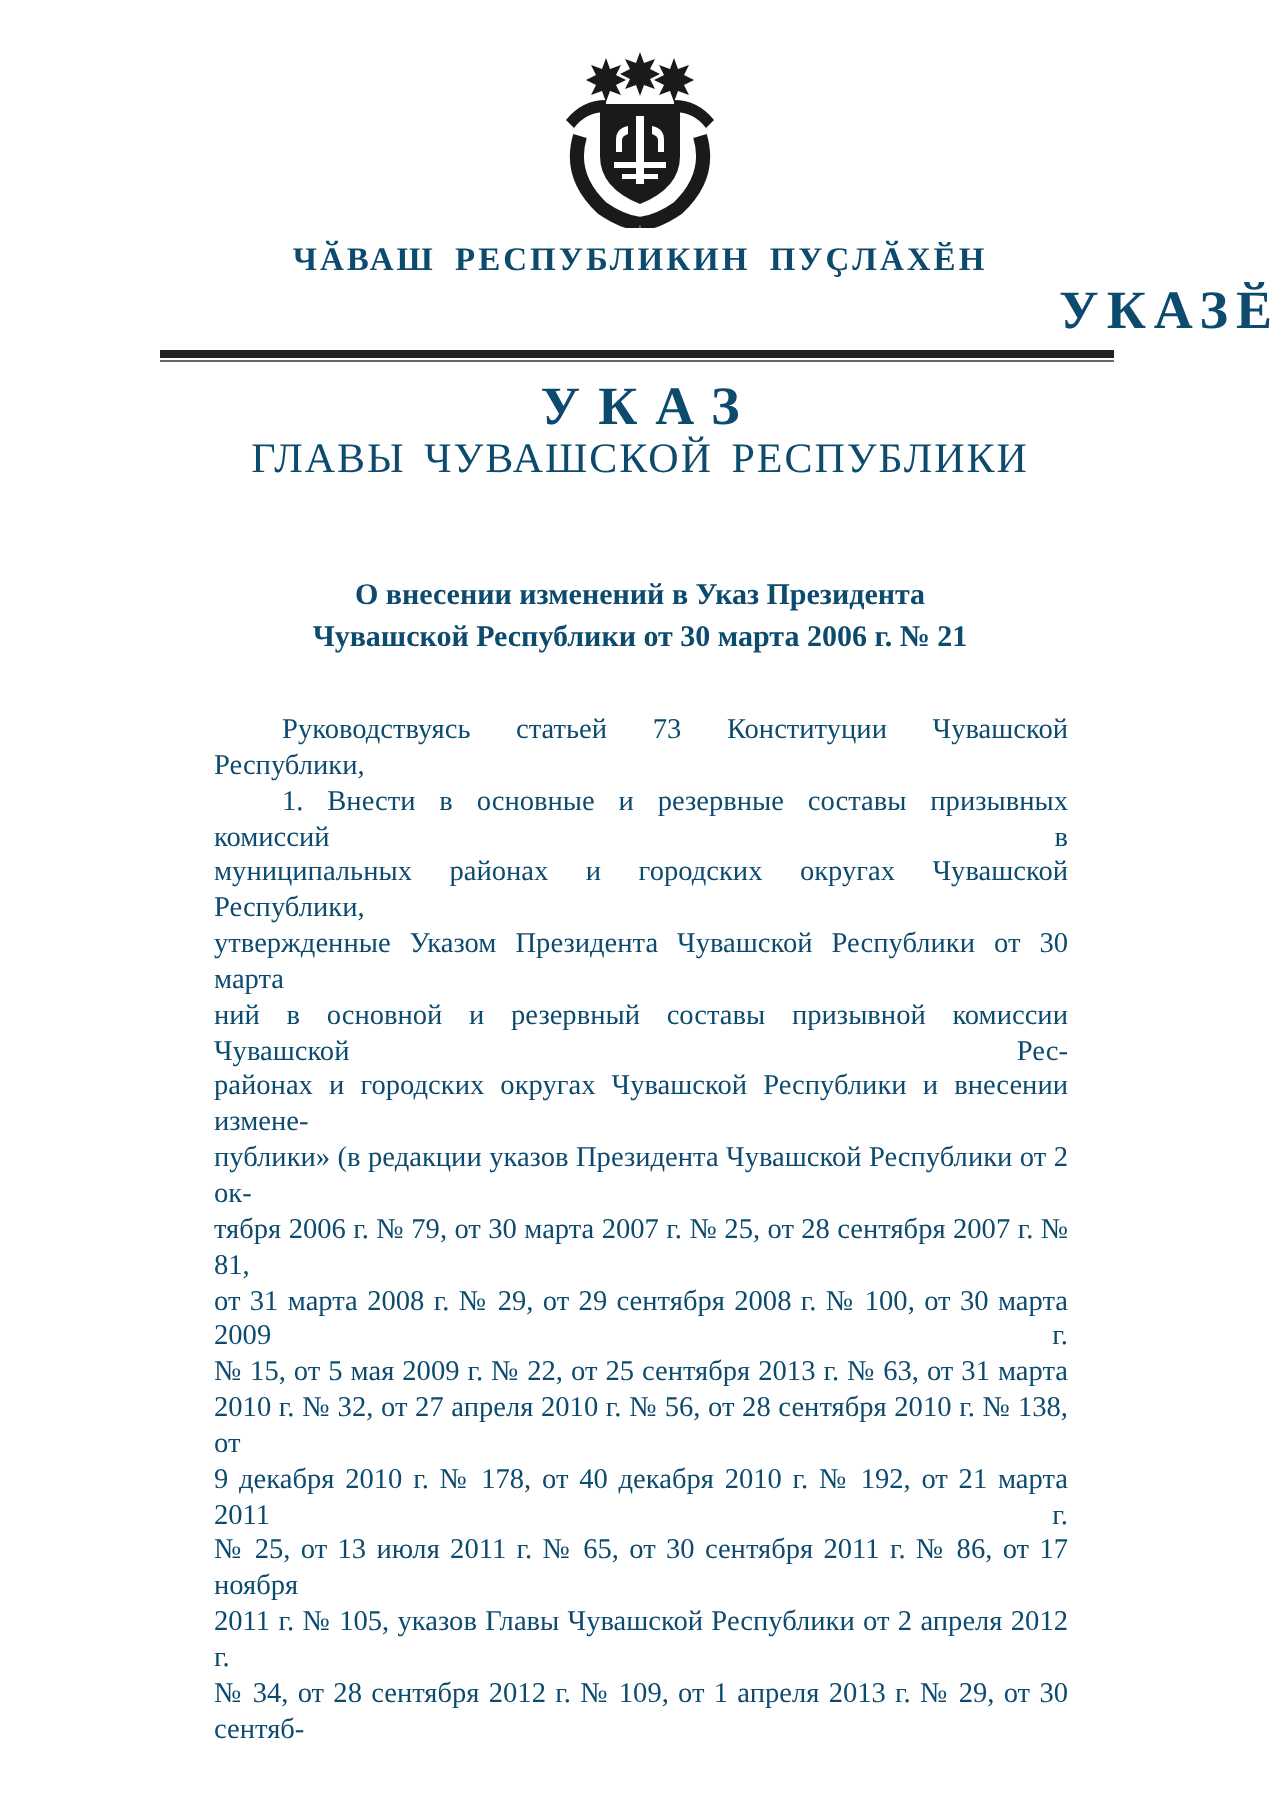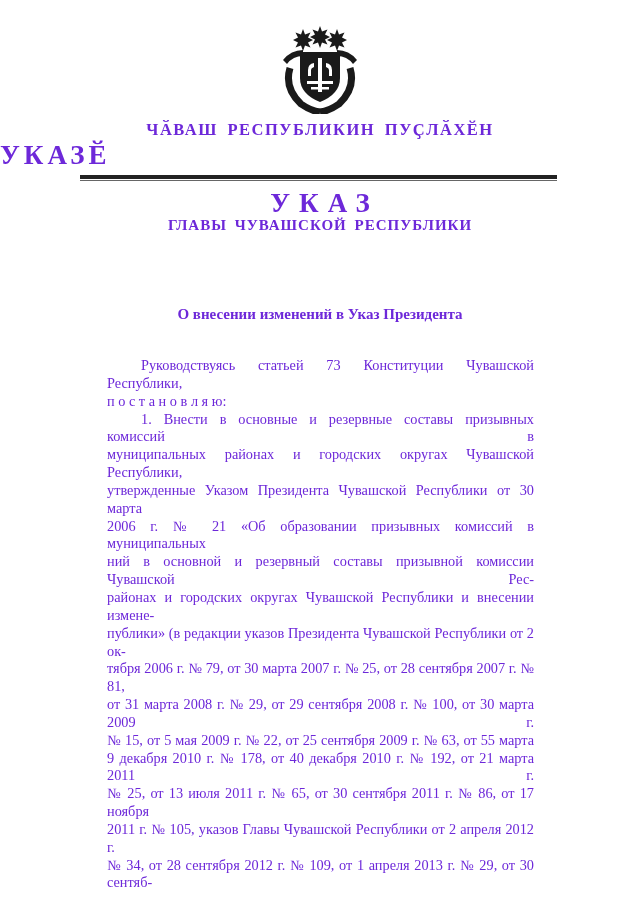--- a/index.html
+++ b/index.html
@@ -1,49 +1,49 @@
 <!DOCTYPE html>
 <html><head>
 <meta charset="utf-8">
 <style>
   html,body { margin:0; padding:0; background:#ffffff; }
   .page {
     position:relative;
     width:640px; height:905px;
     background:#ffffff;
     font-family:"Liberation Serif","DejaVu Serif",serif;
-    color:#6d28d9;
+    color:#0c4a6e;
     overflow:hidden;
   }
   .emblem { position:absolute; top:26px; left:50%; transform:translateX(-50%); }
   .h-chv1 {
     position:absolute; top:120px; left:0; width:100%;
     text-align:center; font-weight:bold; font-size:16.5px; letter-spacing:1.5px;
     word-spacing:4px;
   }
   .h-chv2 {
     position:absolute; top:140px; left:0; width:100%;
-    text-align:left; font-weight:bold; font-size:27px; letter-spacing:4px;
+    text-align:right; font-weight:bold; font-size:27px; letter-spacing:4px;
   }
   .rule { position:absolute; top:175px; left:80px; width:477px; }
   .rule-thick { height:3.5px; background:#222222; }
   .rule-thin  { height:1px; background:#666666; margin-top:1.5px; }
   .h-rus1 {
     position:absolute; top:188px; left:0; width:100%;
     text-align:center; font-weight:bold; font-size:27px; letter-spacing:9px;
     text-indent:9px;
   }
   .h-rus2 {
     position:absolute; top:217px; left:0; width:100%;
-    text-align:center; font-weight:bold; font-size:15px; letter-spacing:1px;
+    text-align:center; font-weight:normal; font-size:21px; letter-spacing:1px;
     word-spacing:3px;
   }
   .title {
     position:absolute; top:288px; left:0; width:100%;
-    text-align:center; font-weight:bold; font-size:15px; line-height:20.5px;margin-top:16px;
+    text-align:center; font-weight:bold; font-size:15px; line-height:20.5px;
   }
   .body-block {
     position:absolute; top:357px; left:107px; width:427px;
     font-size:14.3px; line-height:17.85px; text-align:left;
   }
   .bl   { white-space:normal; }
   .fill { text-align:justify; text-align-last:justify; }
   .ind  { text-indent:34px; }
 </style>
 </head>
@@ -86,35 +86,35 @@
   <div class="rule">
     <div class="rule-thick"></div>
     <div class="rule-thin"></div>
   </div>
 
   <div class="h-rus1">УКАЗ</div>
   <div class="h-rus2">ГЛАВЫ ЧУВАШСКОЙ РЕСПУБЛИКИ</div>
 
   <div class="title">
     <div>О внесении изменений в Указ Президента</div>
+    <div>Чувашской Республики от 30 марта 2006 г. № 21</div>
   </div>
 
   <div class="body-block">
     <div class="bl ind fill">Руководствуясь статьей 73 Конституции Чувашской Республики,</div>
-    <div class="bl">п о с т а н о в л я ю:</div>
     <div class="bl ind fill">1. Внести в основные и резервные составы призывных комиссий в</div>
     <div class="bl fill">муниципальных районах и городских округах Чувашской Республики,</div>
     <div class="bl fill">утвержденные Указом Президента Чувашской Республики от 30 марта</div>
-    <div class="bl fill">2006 г. № 21 «Об образовании призывных комиссий в муниципальных</div>
     <div class="bl fill">ний в основной и резервный составы призывной комиссии Чувашской Рес-</div>
     <div class="bl fill">районах и городских округах Чувашской Республики и внесении измене-</div>
     <div class="bl fill">публики» (в редакции указов Президента Чувашской Республики от 2 ок-</div>
     <div class="bl fill">тября 2006 г. № 79, от 30 марта 2007 г. № 25, от 28 сентября 2007 г. № 81,</div>
     <div class="bl fill">от 31 марта 2008 г. № 29, от 29 сентября 2008 г. № 100, от 30 марта 2009 г.</div>
-    <div class="bl fill">№ 15, от 5 мая 2009 г. № 22, от 25 сентября 2009 г. № 63, от 55 марта</div>
+    <div class="bl fill">№ 15, от 5 мая 2009 г. № 22, от 25 сентября 2013 г. № 63, от 31 марта</div>
+    <div class="bl fill">2010 г. № 32, от 27 апреля 2010 г. № 56, от 28 сентября 2010 г. № 138, от</div>
     <div class="bl fill">9 декабря 2010 г. № 178, от 40 декабря 2010 г. № 192, от 21 марта 2011 г.</div>
     <div class="bl fill">№ 25, от 13 июля 2011 г. № 65, от 30 сентября 2011 г. № 86, от 17 ноября</div>
     <div class="bl fill">2011 г. № 105, указов Главы Чувашской Республики от 2 апреля 2012 г.</div>
     <div class="bl fill">№ 34, от 28 сентября 2012 г. № 109, от 1 апреля 2013 г. № 29, от 30 сентяб-</div>
 
   </div>
 
 </div>
 
 </body></html>

